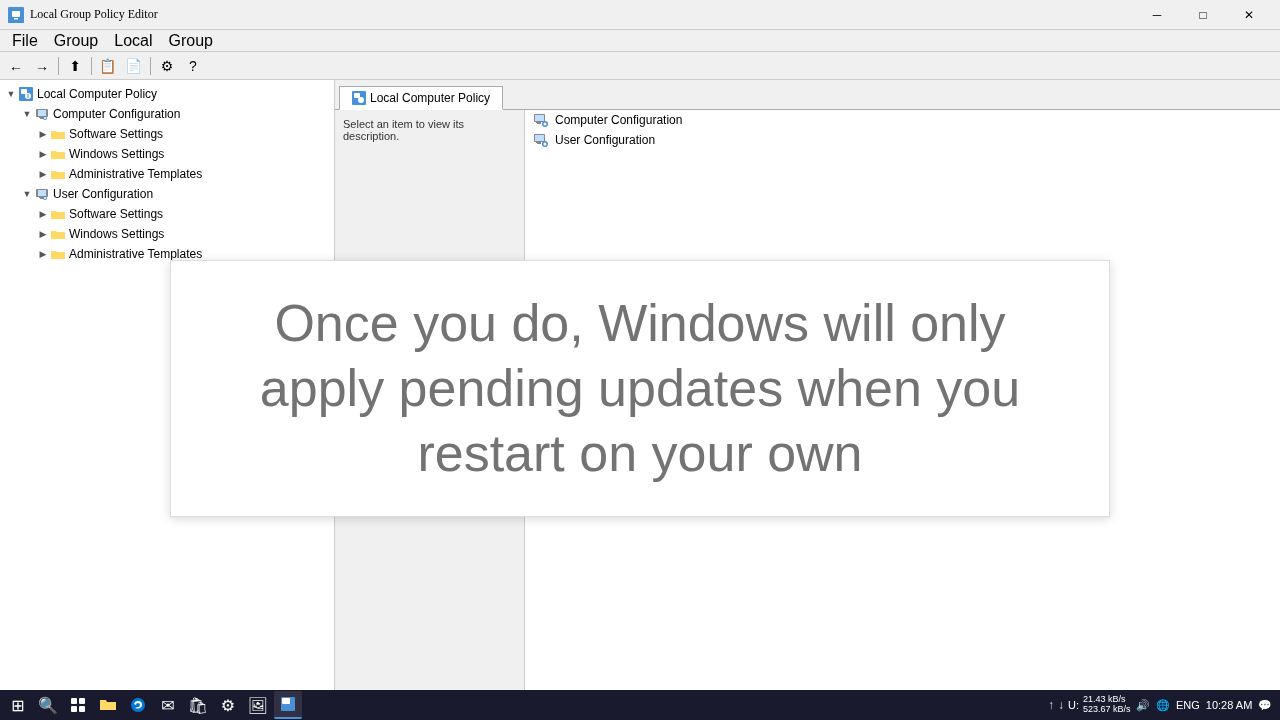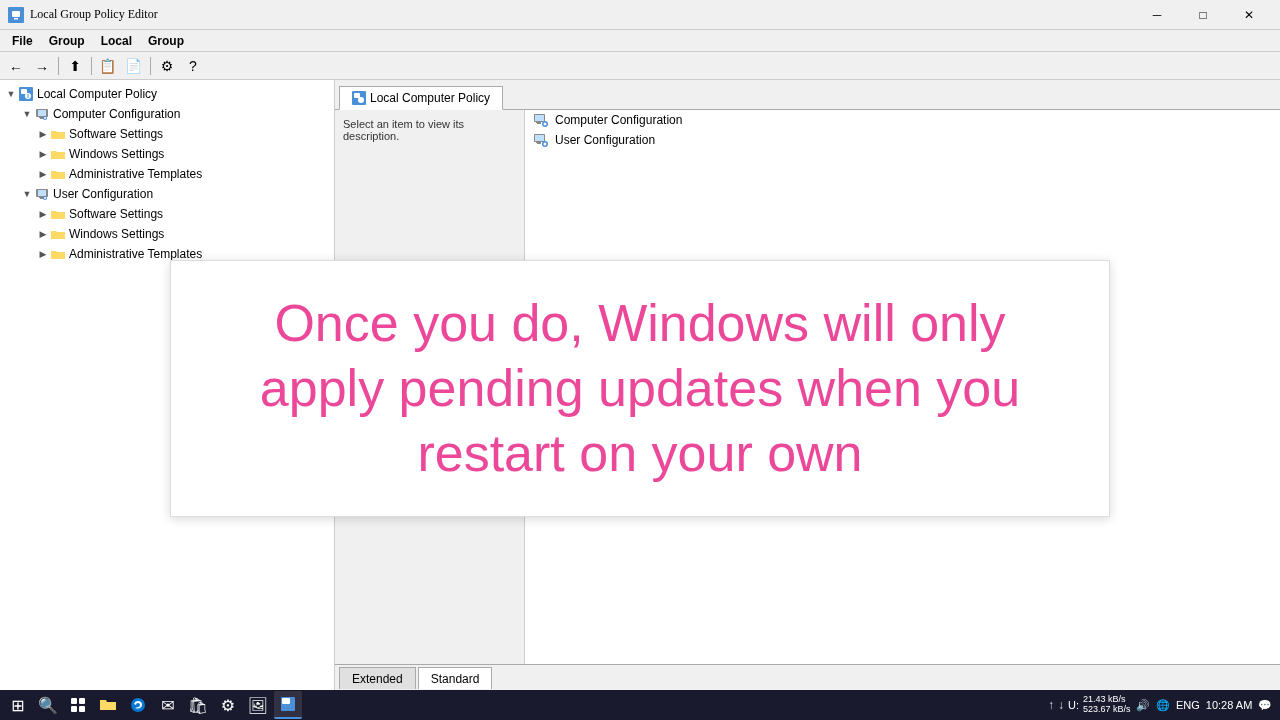--- a/index.html
+++ b/index.html
@@ -49,23 +49,22 @@
     .menu-bar {
       height: 22px;
       background: #f0f0f0;
       display: flex;
       align-items: center;
       padding: 0 4px;
       border-bottom: 1px solid #ccc;
     }
     .menu-item {
       padding: 2px 8px;
-      font-size: 12px;
-      cursor: pointer;
-      font-weight: bold;
+      font-size: 16px;
+      cursor: pointer;
     }
 
     
     .toolbar {
       height: 28px;
       background: #f0f0f0;
       display: flex;
       align-items: center;
       padding: 0 4px;
       gap: 2px;
@@ -253,21 +252,21 @@
       background: #fff;
       border: 1px solid #ddd;
       box-shadow: 0 2px 10px rgba(0,0,0,0.15);
       padding: 30px 40px;
       z-index: 100;
     }
     .overlay-text {
       font-size: 52px;
       font-family: 'Segoe UI', Arial, sans-serif;
       font-weight: 300;
-      color: #ec4899;
+      color: #737373;
       line-height: 1.25;
       text-align: center;
     }
 
     
     .taskbar {
       position: fixed;
       bottom: 0;
       left: 0;
       width: 1280px;
@@ -514,28 +513,20 @@
             <rect x="3" y="10" width="5" height="1" fill="#888"></rect>
             <rect x="4" y="11" width="4" height="1" fill="#888"></rect>
             <circle cx="12" cy="12" r="3" fill="#4a90d9"></circle>
             <circle cx="12" cy="12" r="1.5" fill="white"></circle>
           </svg>
           <span>User Configuration</span>
         </div>
       </div>
     </div>
 
-    <div class="bottom-tabs">
-      <div class="bottom-tab">
-        <span>Extended</span>
-      </div>
-      <div class="bottom-tab active">
-        <span>Standard</span>
-      </div>
-    </div>
   </div>
 </div>
 
 <div class="overlay-container">
   <div class="overlay-text">Once you do, Windows will only apply pending updates when you restart on your own</div>
 </div>
 
 <div class="taskbar">
   <div class="taskbar-left">
     <div class="taskbar-icon">⊞</div>

